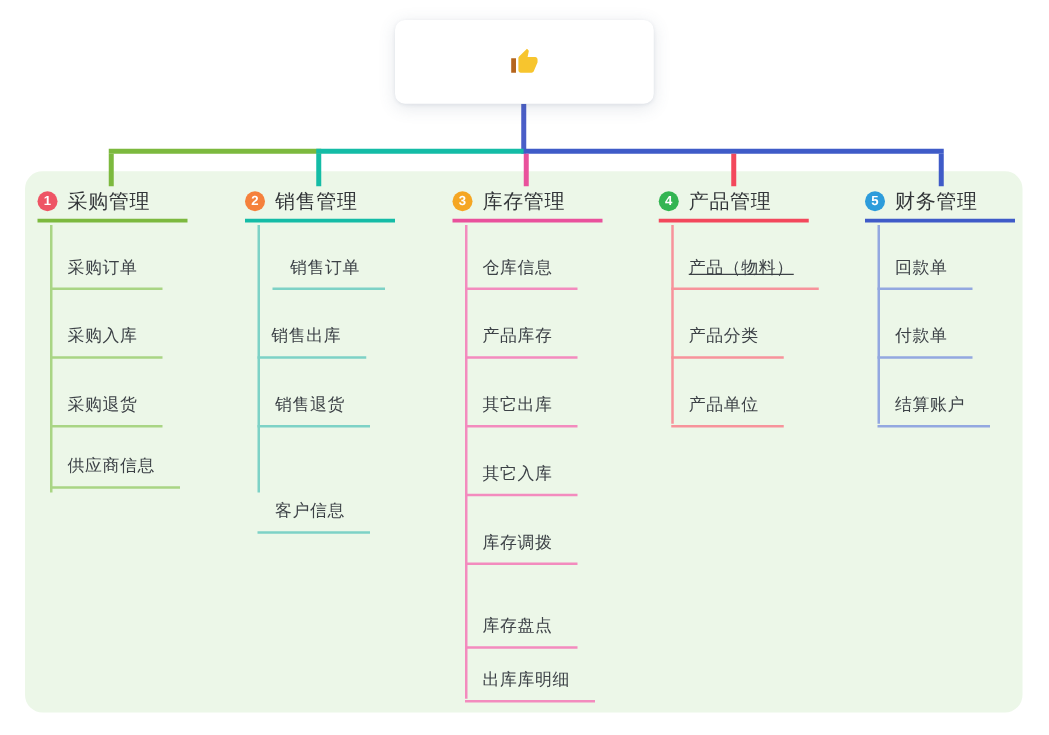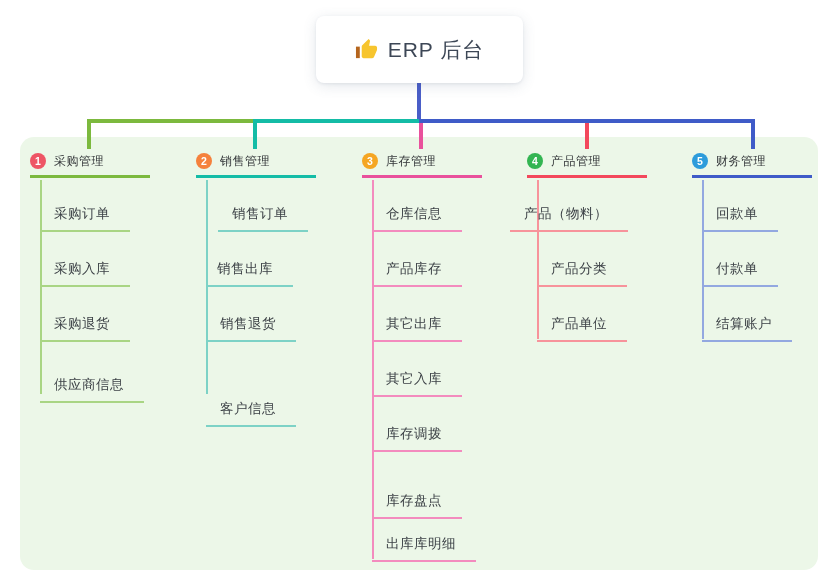--- a/index.html
+++ b/index.html
@@ -9,21 +9,21 @@
   .root-node{position:absolute;left:316px;top:16px;width:207px;height:67px;background:#ffffff;
     border-radius:8px;box-shadow:0 3px 14px rgba(70,90,120,.14),0 1px 3px rgba(70,90,120,.10);
     display:flex;align-items:center;justify-content:center;cursor:pointer;}
   .root-label{font-size:21px;color:#3d4756;font-weight:500;margin-left:10px;letter-spacing:1px;}
   .thumb-icon{display:inline-flex;line-height:0;}
   .line{position:absolute;}
   .branch-header{position:absolute;width:120px;height:28px;display:flex;align-items:center;
     border-bottom-style:solid;border-bottom-width:3px;cursor:pointer;}
   .badge{display:inline-flex;width:16px;height:16px;border-radius:50%;color:#fff;font-size:10.5px;
     font-weight:700;align-items:center;justify-content:center;flex:0 0 16px;}
-  .branch-label{font-size:12px;color:#333639;font-weight:500;margin-left:8px;white-space:nowrap;letter-spacing:.5px;}
+  .branch-label{font-size:16px;color:#333639;font-weight:500;margin-left:8px;white-space:nowrap;letter-spacing:.5px;}
   .child-node{position:absolute;white-space:nowrap;font-size:13.5px;color:#3c4146;
     padding:0 20px 7px 14px;border-bottom-style:solid;border-bottom-width:2px;cursor:pointer;letter-spacing:.5px;}
 </style>
 </head>
 <body>
 
 <div class="stage">
   <div class="panel" id="panel" style="background: rgb(236, 247, 232);"></div>
 
   <div id="connectors">
@@ -38,33 +38,32 @@
       <div class="line" style="left: 751px; top: 123px; width: 4px; height: 26px; background: rgb(63, 91, 200);"></div>
     </div>
 
   <div class="root-node">
     <span class="thumb-icon">
       <svg width="23" height="23" viewBox="0 0 24 24">
         <path fill="#b5651d" d="M1 9h4v12H1z"></path>
         <path fill="#f7c52e" d="M23 10c0-1.1-.9-2-2-2h-6.31l.95-4.57.03-.32c0-.41-.17-.79-.44-1.06L14.17 1 7.59 7.59C7.22 7.95 7 8.45 7 9v10c0 1.1.9 2 2 2h9c.83 0 1.54-.5 1.84-1.22l3.02-7.05c.09-.23.14-.47.14-.73v-2z"></path>
       </svg>
     </span>
-    <span class="root-label">ERP 后台</span>
   </div>
 
   <div id="branches">
       <div class="branch-header" style="left: 30px; top: 147px; border-bottom-color: rgb(124, 185, 62);">
         <span class="badge" style="background: rgb(238, 85, 101);">1</span>
         <span class="branch-label">采购管理</span>
       </div>
       <div class="line" style="left: 40px; top: 180px; width: 2px; height: 214px; background: rgb(169, 213, 132);"></div>
       <div class="child-node" style="left: 40px; top: 205px; border-bottom-color: rgb(169, 213, 132);">采购订单</div>
       <div class="child-node" style="left: 40px; top: 260px; border-bottom-color: rgb(169, 213, 132);">采购入库</div>
       <div class="child-node" style="left: 40px; top: 315px; border-bottom-color: rgb(169, 213, 132);">采购退货</div>
-      <div class="child-node" style="left: 40px; top: 376px; border-bottom-color: rgb(169, 213, 132);">供应商信息</div>
+      <div class="child-node" style="left: 40px; top: 364px; border-bottom-color: rgb(169, 213, 132);">供应商信息</div>
       <div class="branch-header" style="left: 196px; top: 147px; border-bottom-color: rgb(20, 188, 166);">
         <span class="badge" style="background: rgb(245, 129, 60);">2</span>
         <span class="branch-label">销售管理</span>
       </div>
       <div class="line" style="left: 206px; top: 180px; width: 2px; height: 214px; background: rgb(125, 210, 198);"></div>
       <div class="child-node" style="left: 206px; top: 205px; border-bottom-color: rgb(125, 210, 198); margin-left: 12px;">销售订单</div>
       <div class="child-node" style="left: 206px; top: 260px; border-bottom-color: rgb(125, 210, 198); padding-left: 11px;">销售出库</div>
       <div class="child-node" style="left: 206px; top: 315px; border-bottom-color: rgb(125, 210, 198);">销售退货</div>
       <div class="child-node" style="left: 206px; top: 370px; border-bottom-color: rgb(125, 210, 198); margin-top: 30px;">客户信息</div>
       <div class="branch-header" style="left: 362px; top: 147px; border-bottom-color: rgb(233, 81, 156);">
@@ -77,21 +76,21 @@
       <div class="child-node" style="left: 372px; top: 315px; border-bottom-color: rgb(243, 139, 190);">其它出库</div>
       <div class="child-node" style="left: 372px; top: 370px; border-bottom-color: rgb(243, 139, 190);">其它入库</div>
       <div class="child-node" style="left: 372px; top: 425px; border-bottom-color: rgb(243, 139, 190);">库存调拨</div>
       <div class="child-node" style="left: 372px; top: 480px; border-bottom-color: rgb(243, 139, 190); margin-top: 12px;">库存盘点</div>
       <div class="child-node" style="left: 372px; top: 535px; border-bottom-color: rgb(243, 139, 190);">出库库明细</div>
       <div class="branch-header" style="left: 527px; top: 147px; border-bottom-color: rgb(243, 72, 92);">
         <span class="badge" style="background: rgb(51, 181, 82);">4</span>
         <span class="branch-label">产品管理</span>
       </div>
       <div class="line" style="left: 537px; top: 180px; width: 2px; height: 159px; background: rgb(247, 147, 155);"></div>
-      <div class="child-node" style="left: 510px; top: 205px; border-bottom-color: rgb(247, 147, 155);">产品（物料）</div>
+      <div class="child-node" style="left: 537px; top: 205px; border-bottom-color: rgb(247, 147, 155); text-decoration: underline;">产品（物料）</div>
       <div class="child-node" style="left: 537px; top: 260px; border-bottom-color: rgb(247, 147, 155);">产品分类</div>
       <div class="child-node" style="left: 537px; top: 315px; border-bottom-color: rgb(247, 147, 155);">产品单位</div>
       <div class="branch-header" style="left: 692px; top: 147px; border-bottom-color: rgb(63, 91, 200);">
         <span class="badge" style="background: rgb(45, 156, 219);">5</span>
         <span class="branch-label">财务管理</span>
       </div>
       <div class="line" style="left: 702px; top: 180px; width: 2px; height: 159px; background: rgb(147, 168, 224);"></div>
       <div class="child-node" style="left: 702px; top: 205px; border-bottom-color: rgb(147, 168, 224);">回款单</div>
       <div class="child-node" style="left: 702px; top: 260px; border-bottom-color: rgb(147, 168, 224);">付款单</div>
       <div class="child-node" style="left: 702px; top: 315px; border-bottom-color: rgb(147, 168, 224);">结算账户</div>

